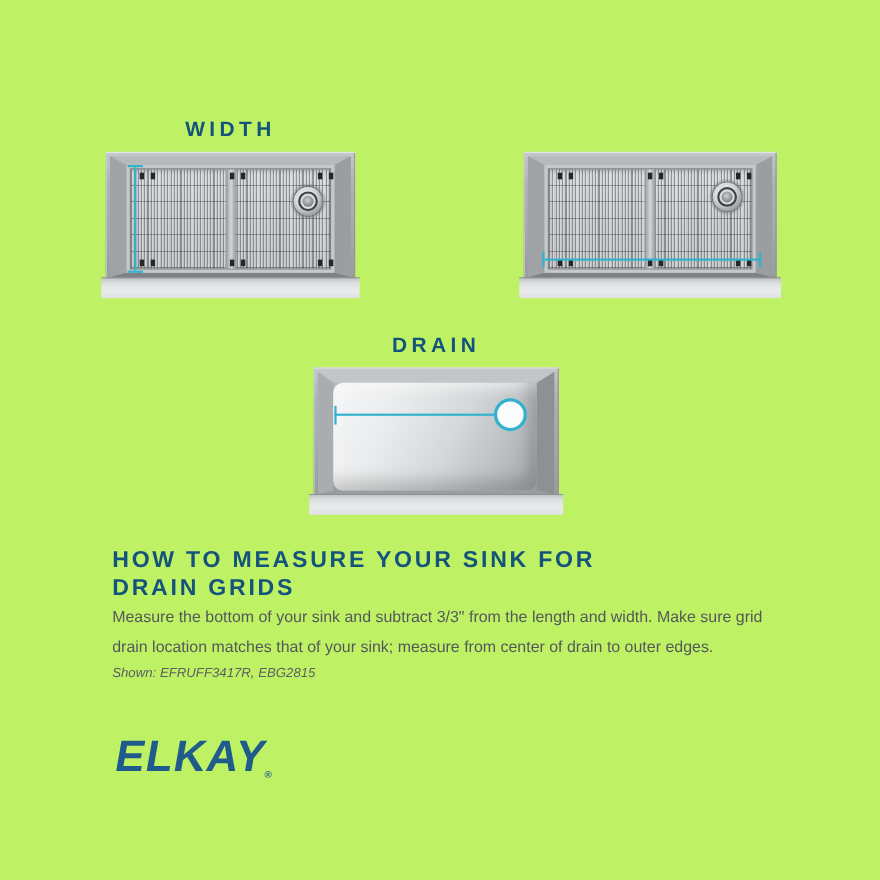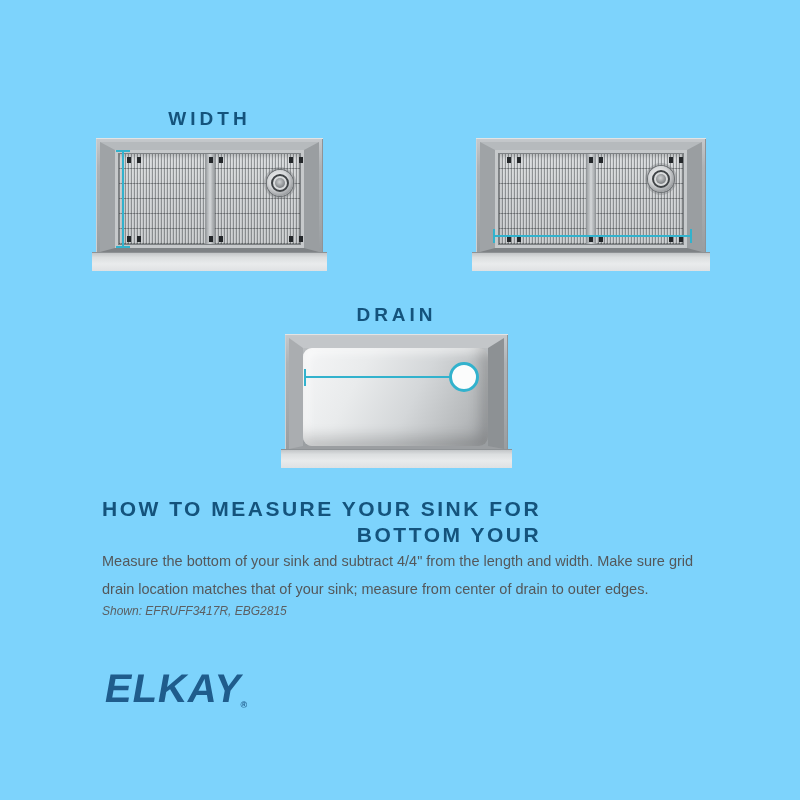--- a/index.html
+++ b/index.html
@@ -1,19 +1,19 @@
 <!DOCTYPE html>
 <html style="--navy: #14537C; --cyan: #32B2CD; --logo: #1F5C8C; --body: #54585B;"><head>
 <meta charset="utf-8">
 <style>
   :root{
     --navy:#14537C; --cyan:#32B2CD; --logo:#1F5C8C; --body:#54585B;
   }
   html,body{margin:0;padding:0;background:#fff;}
-  .canvas{position:relative;width:800px;height:800px;background:#7dd3fc;overflow:hidden;
+  .canvas{position:relative;width:800px;height:800px;background:#bef264;overflow:hidden;
           font-family:"Liberation Sans",sans-serif;}
 
   
   .fig-label{position:absolute;text-align:center;font-weight:bold;color:var(--navy);
              font-size:19px;letter-spacing:4px;line-height:24px;}
 
   
   .sink{position:absolute;}
   .shell{position:absolute;left:2px;right:2px;top:0;
          background:linear-gradient(180deg,#c6c9cc 0%,#aeb2b5 25%,#a3a7aa 70%,#989c9f 100%);
@@ -129,24 +129,24 @@
       <div class="wall" style="border-width:10px 16px 3px 14px;border-color:#c3c6c9 #8d9194 #9b9ea1 #aaadb0;">
         <div class="floor-plain"></div>
       </div>
     </div>
     <div class="apron" style="top:115px;"></div>
     <div class="tick-v" style="left:21px;top:35px;"></div>
     <div style="position:absolute;left:21px;top:42px;width:148px;height:2px;background:var(--cyan);"></div>
     <div class="drain-circle" style="left:166px;top:28px;"></div>
   </div>
 
-  <h1 class="title" style="margin:0;text-align:right;">
+  <h1 class="title" style="margin:0;">
     <span>HOW TO MEASURE YOUR SINK FOR</span>
-    <span>BOTTOM YOUR</span>
+    <span>DRAIN GRIDS</span>
   </h1>
 
-  <p class="body-text" style="margin:0;">Measure the bottom of your sink and subtract 4/4" from the length and width. Make sure grid drain location matches that of your sink; measure from center of drain to outer edges.</p>
+  <p class="body-text" style="margin:0;">Measure the bottom of your sink and subtract 3/3" from the length and width. Make sure grid drain location matches that of your sink; measure from center of drain to outer edges.</p>
 
   <div class="shown">Shown: EFRUFF3417R, EBG2815</div>
 
   <div class="logo"><span>ELKAY</span><span class="reg">®</span></div>
 
 </div>
 
 </body></html>

